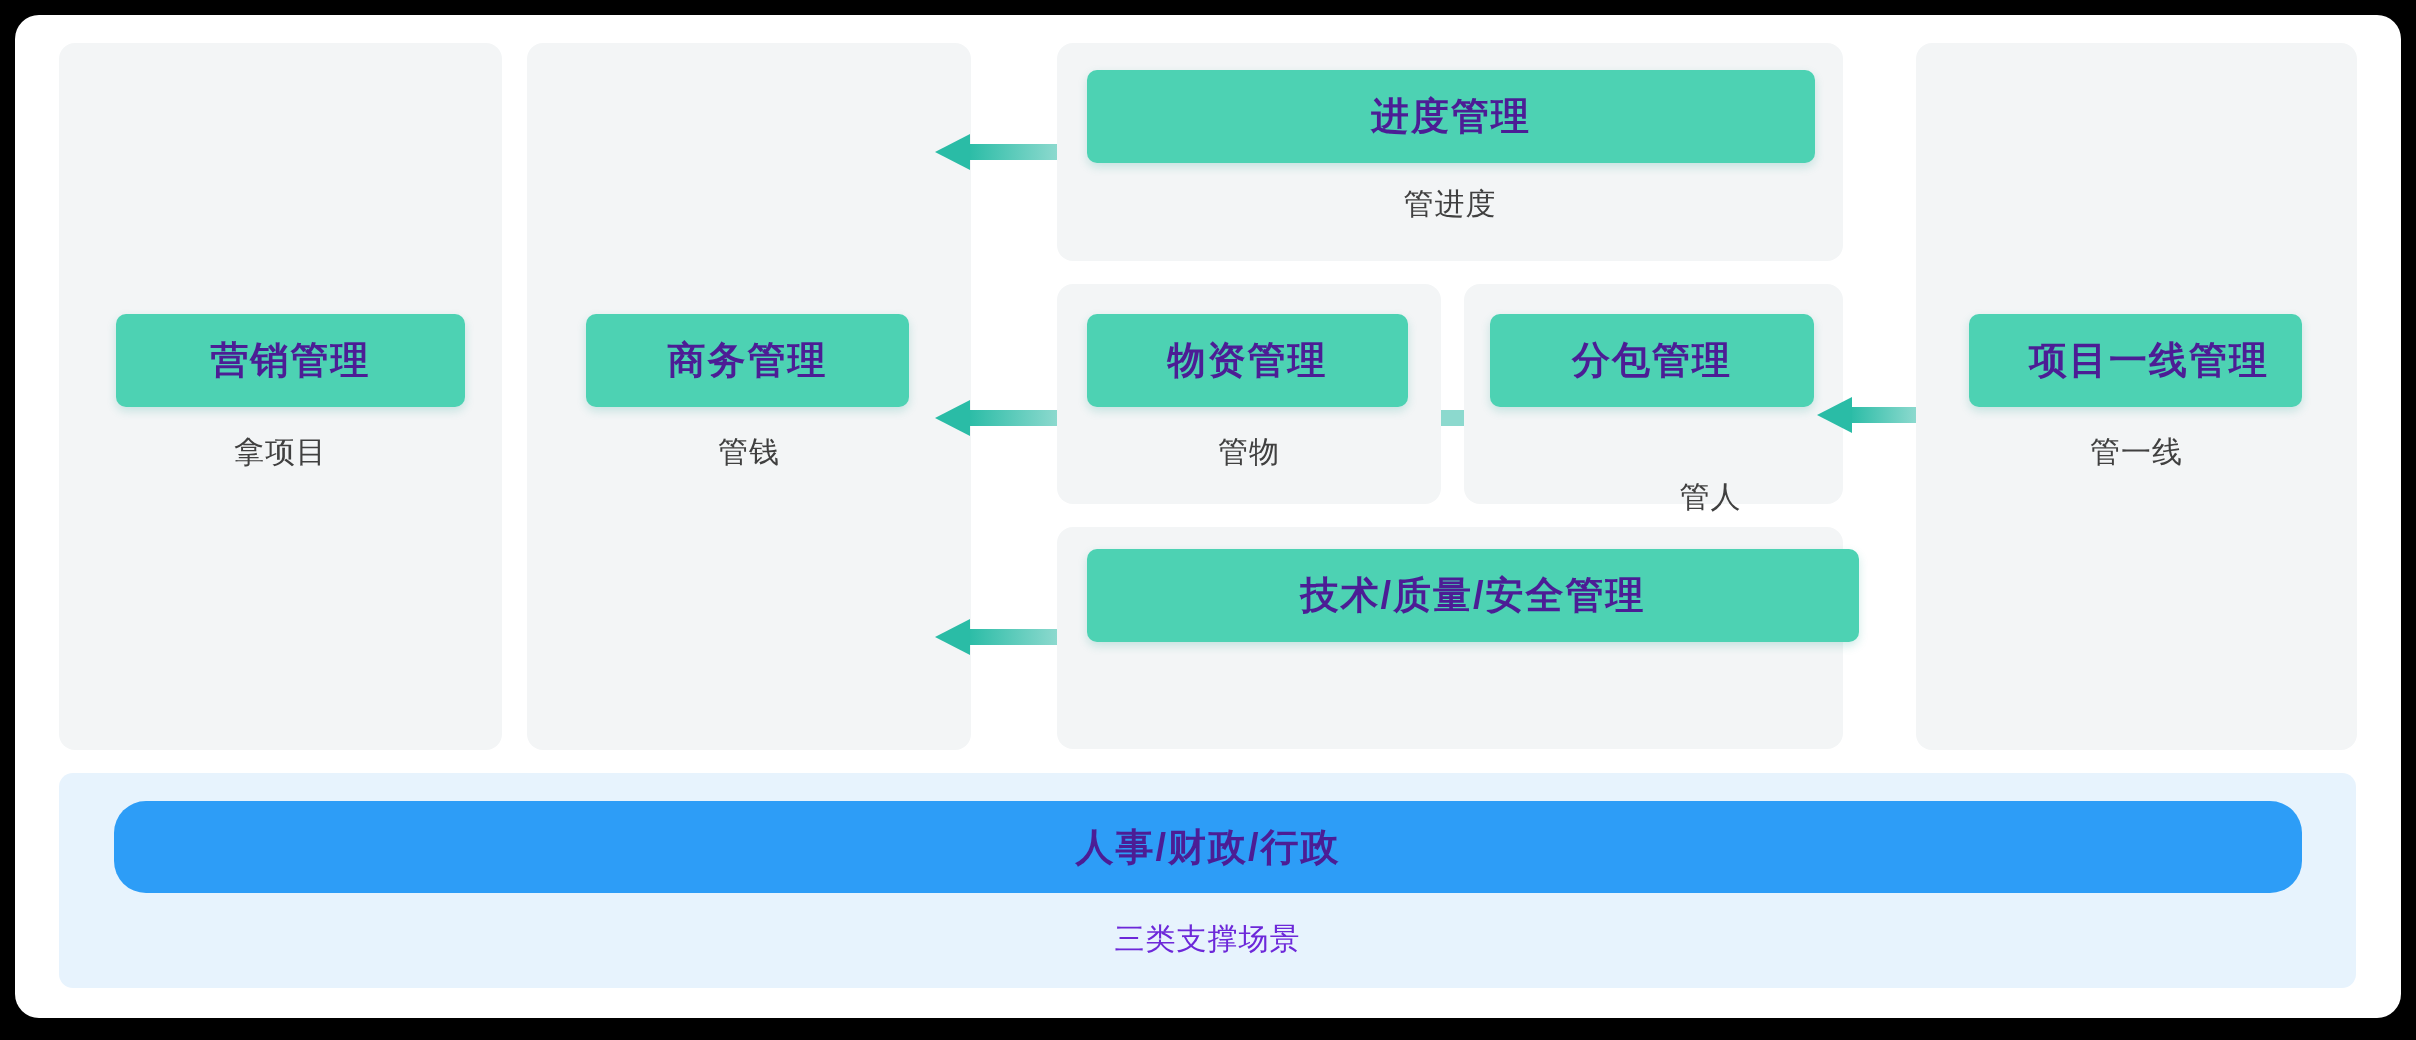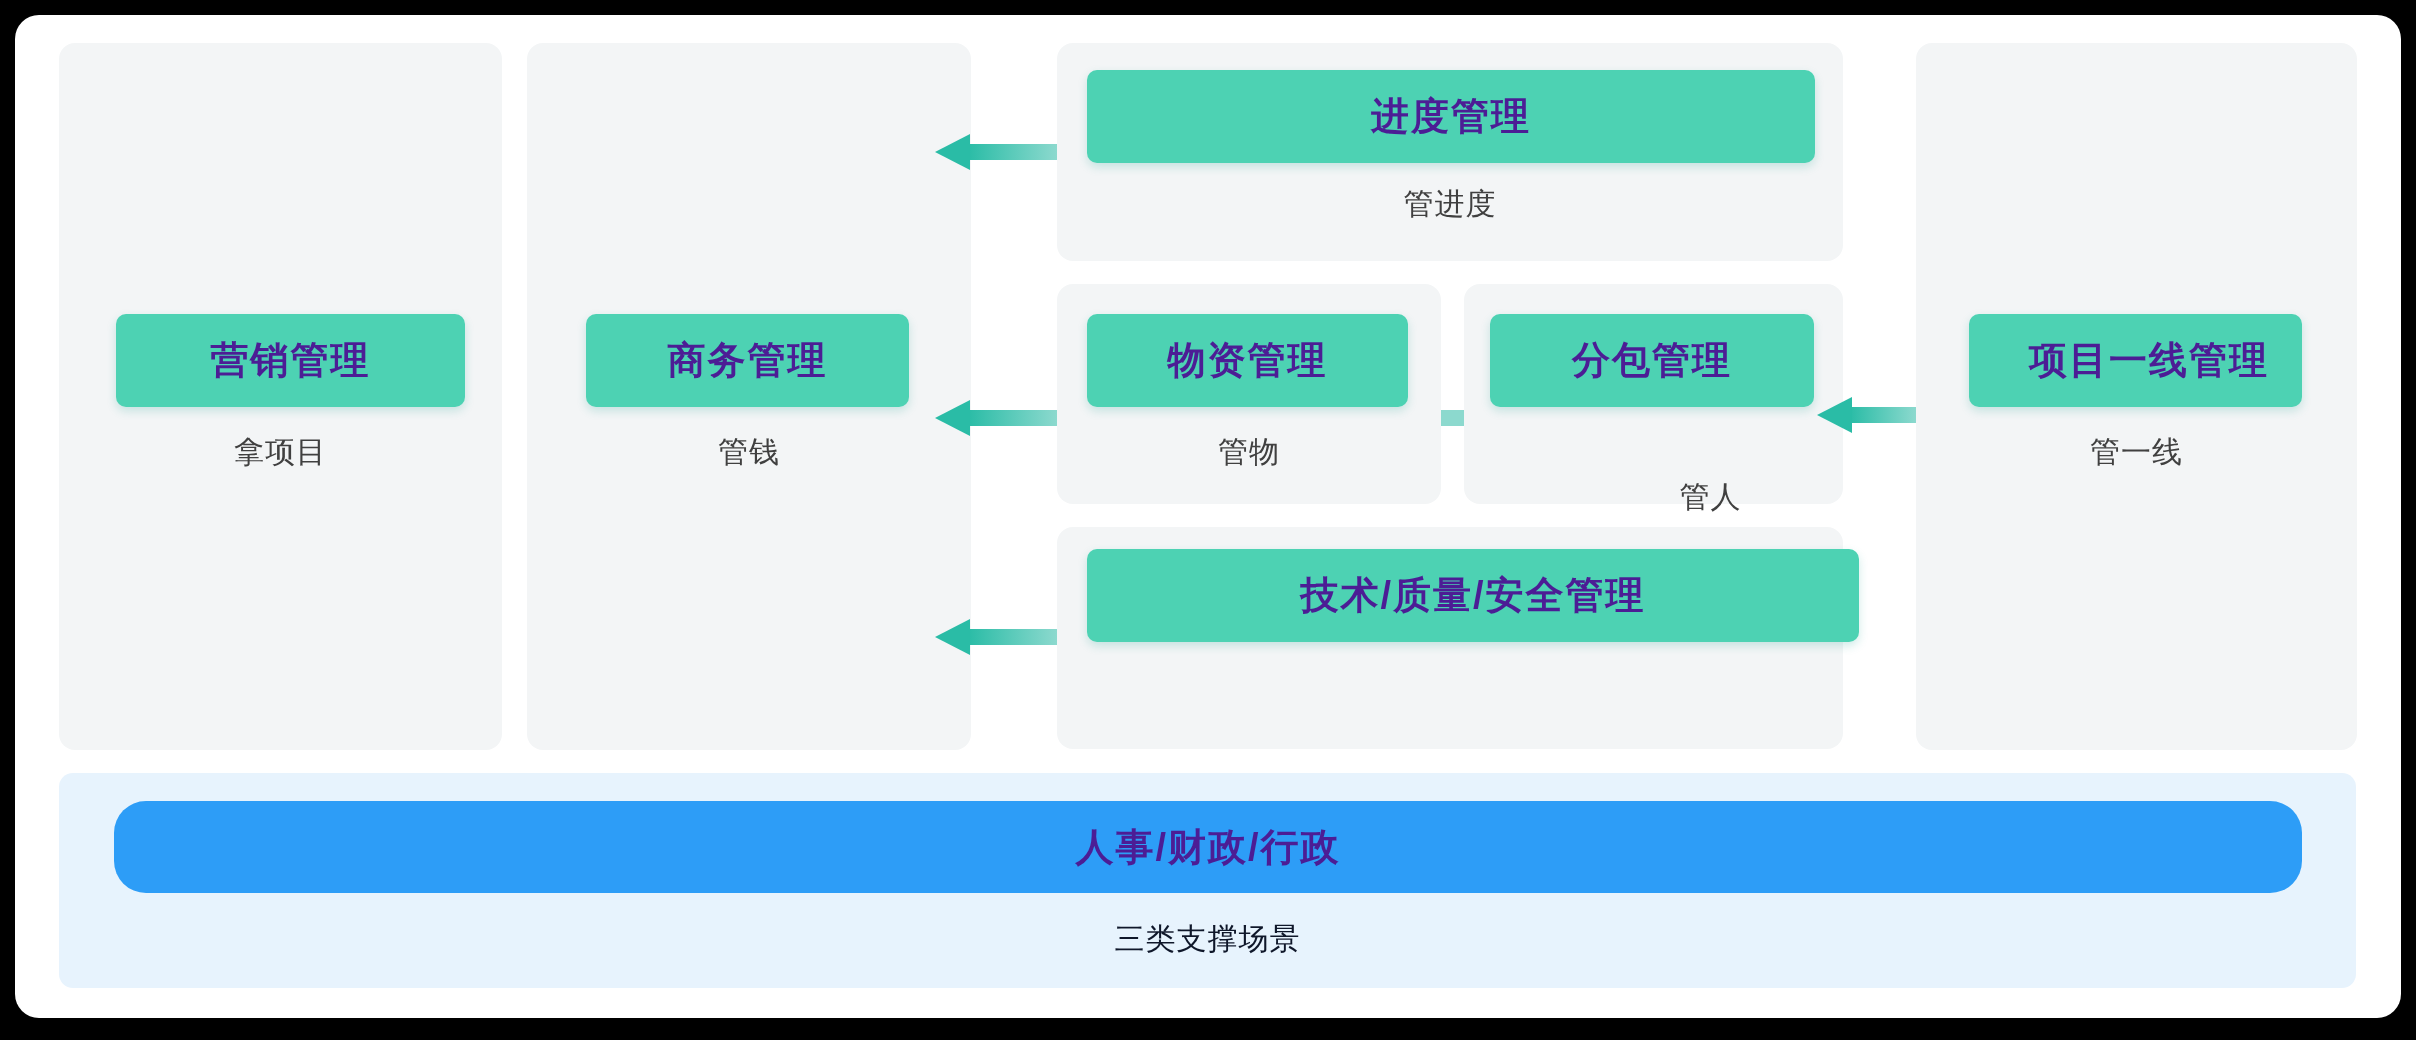--- a/index.html
+++ b/index.html
@@ -55,21 +55,21 @@
     position: absolute;
     height: 34px;
     line-height: 34px;
     text-align: center;
     font-size: 30px;
     font-weight: 500;
     letter-spacing: 1px;
     color: #404040;
   }
   .caption.blue {
-    color: #0f172a;
+    color: #6d28d9;
   }
   .arrow {
     position: absolute;
     height: 36px;
   }
   .arrow .head {
     position: absolute;
     left: 0; top: 0;
     width: 0; height: 0;
     border-top: 18px solid transparent;

